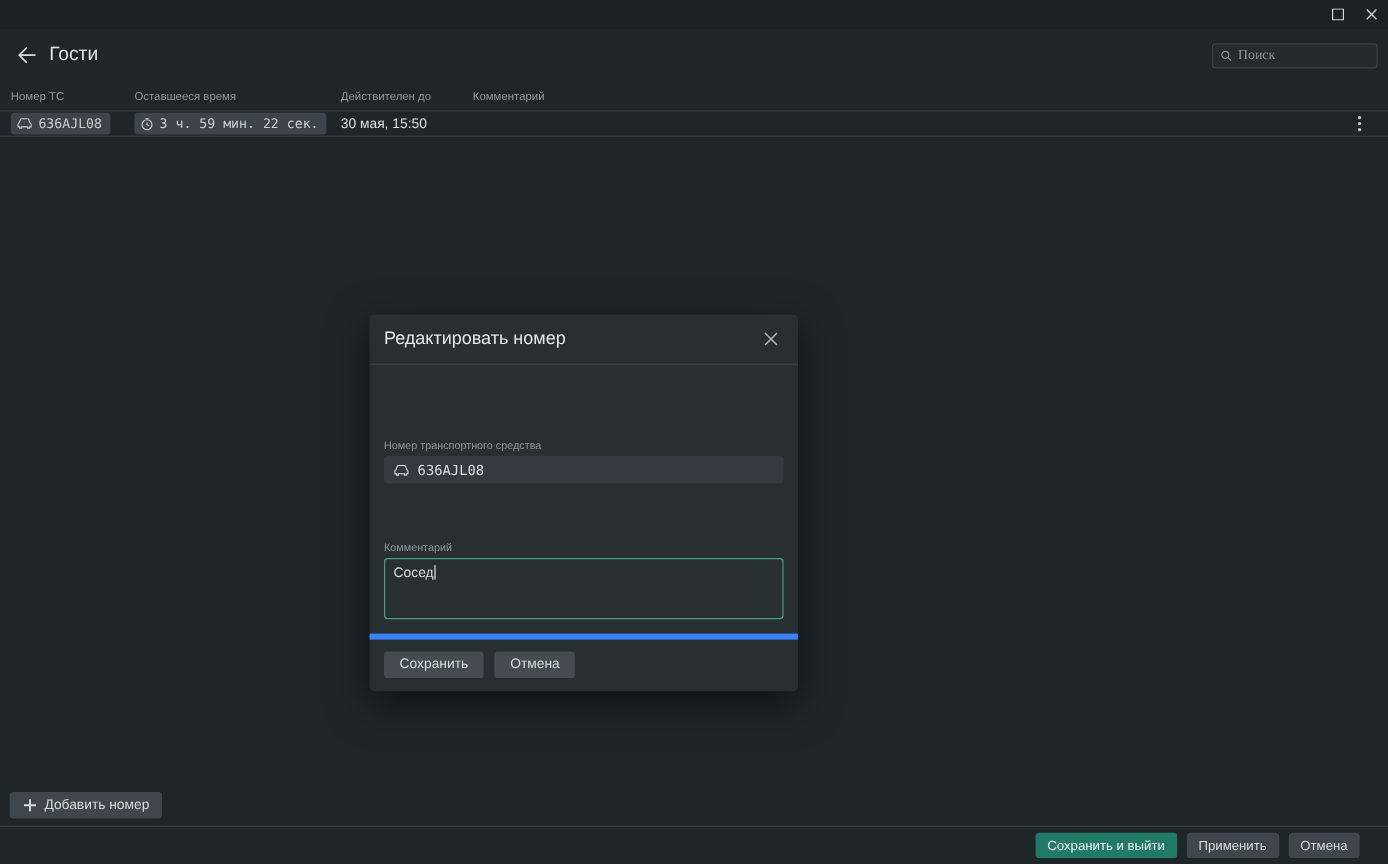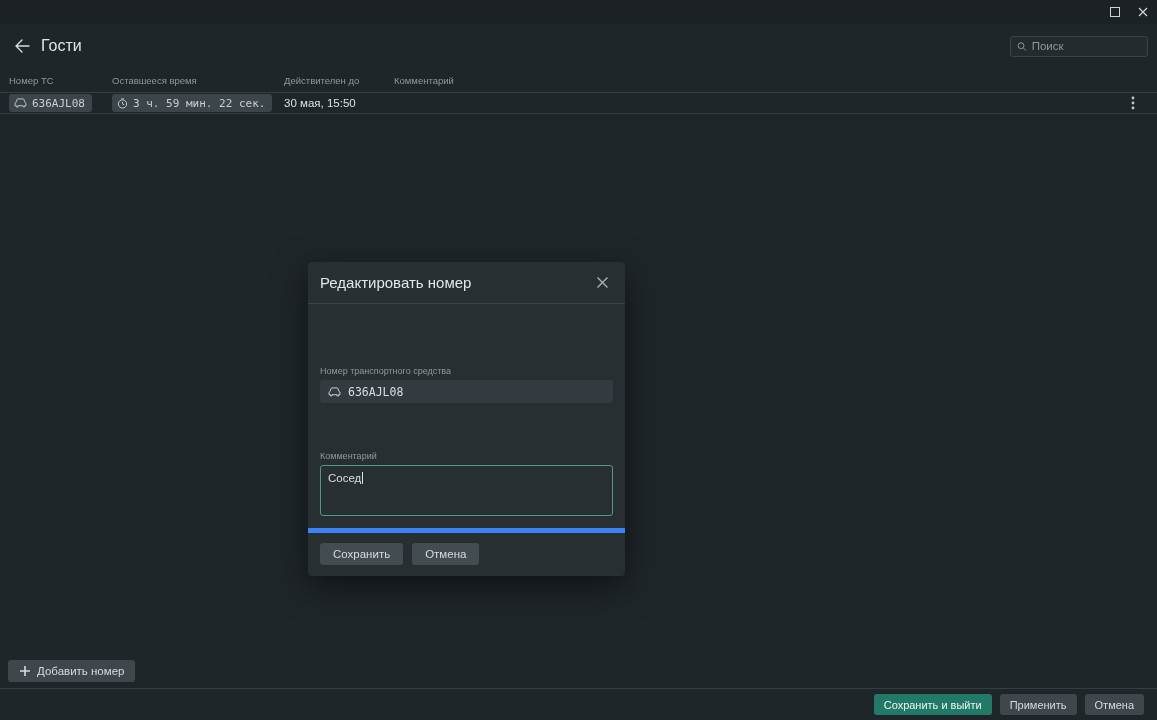--- a/index.html
+++ b/index.html
@@ -69,21 +69,21 @@
     border:1px solid #3a4347;
     border-radius:3px;
     display:flex;align-items:center;
     padding:0 6px;
     color:var(--muted);
     gap:5px;
   }
   .search-box input{
     background:transparent;border:none;outline:none;
     color:var(--text);width:100%;
-    font-family:Liberation Sans, sans-serif;
+    font-family:Liberation Serif, serif;
     font-size:11.5px;
   }
   .search-box input::placeholder{color:#8f989c;}
 
   
   .table-head{
     height:24px;
     display:flex;align-items:center;
     flex:0 0 auto;
     color:var(--muted);
@@ -141,21 +141,21 @@
     cursor:default;
   }
   .tb-right{margin-left:auto;display:flex;gap:8px;}
 
   
   .footer{
     height:32px;
     border-top:1px solid var(--hairline);
     display:flex;align-items:center;justify-content:flex-end;
     gap:8px;
-    padding:0 13px;
+    padding:0 24px;
     flex:0 0 auto;
   }
   .ft-btn{
     background:var(--btn);
     border:none;border-radius:3px;
     color:var(--text);
     height:21px;
     padding:0 10px;
     font-family:"Liberation Sans", sans-serif;
     font-size:11px;
@@ -164,21 +164,21 @@
   }
   .ft-btn.accent{
     background:var(--accent);
     color:#eef4f2;
   }
 
   
   .modal{
     position:absolute;
     left:308px;top:262px;
-    width:317px;
+    width:357px;
     background:var(--panel);
     border-radius:4px;
     box-shadow:0 10px 34px rgba(0,0,0,.55);
     z-index:10;
   }
   .modal-header{
     height:42px;
     display:flex;align-items:center;justify-content:space-between;
     padding:0 12px;
     border-bottom:1px solid #3a4347;

